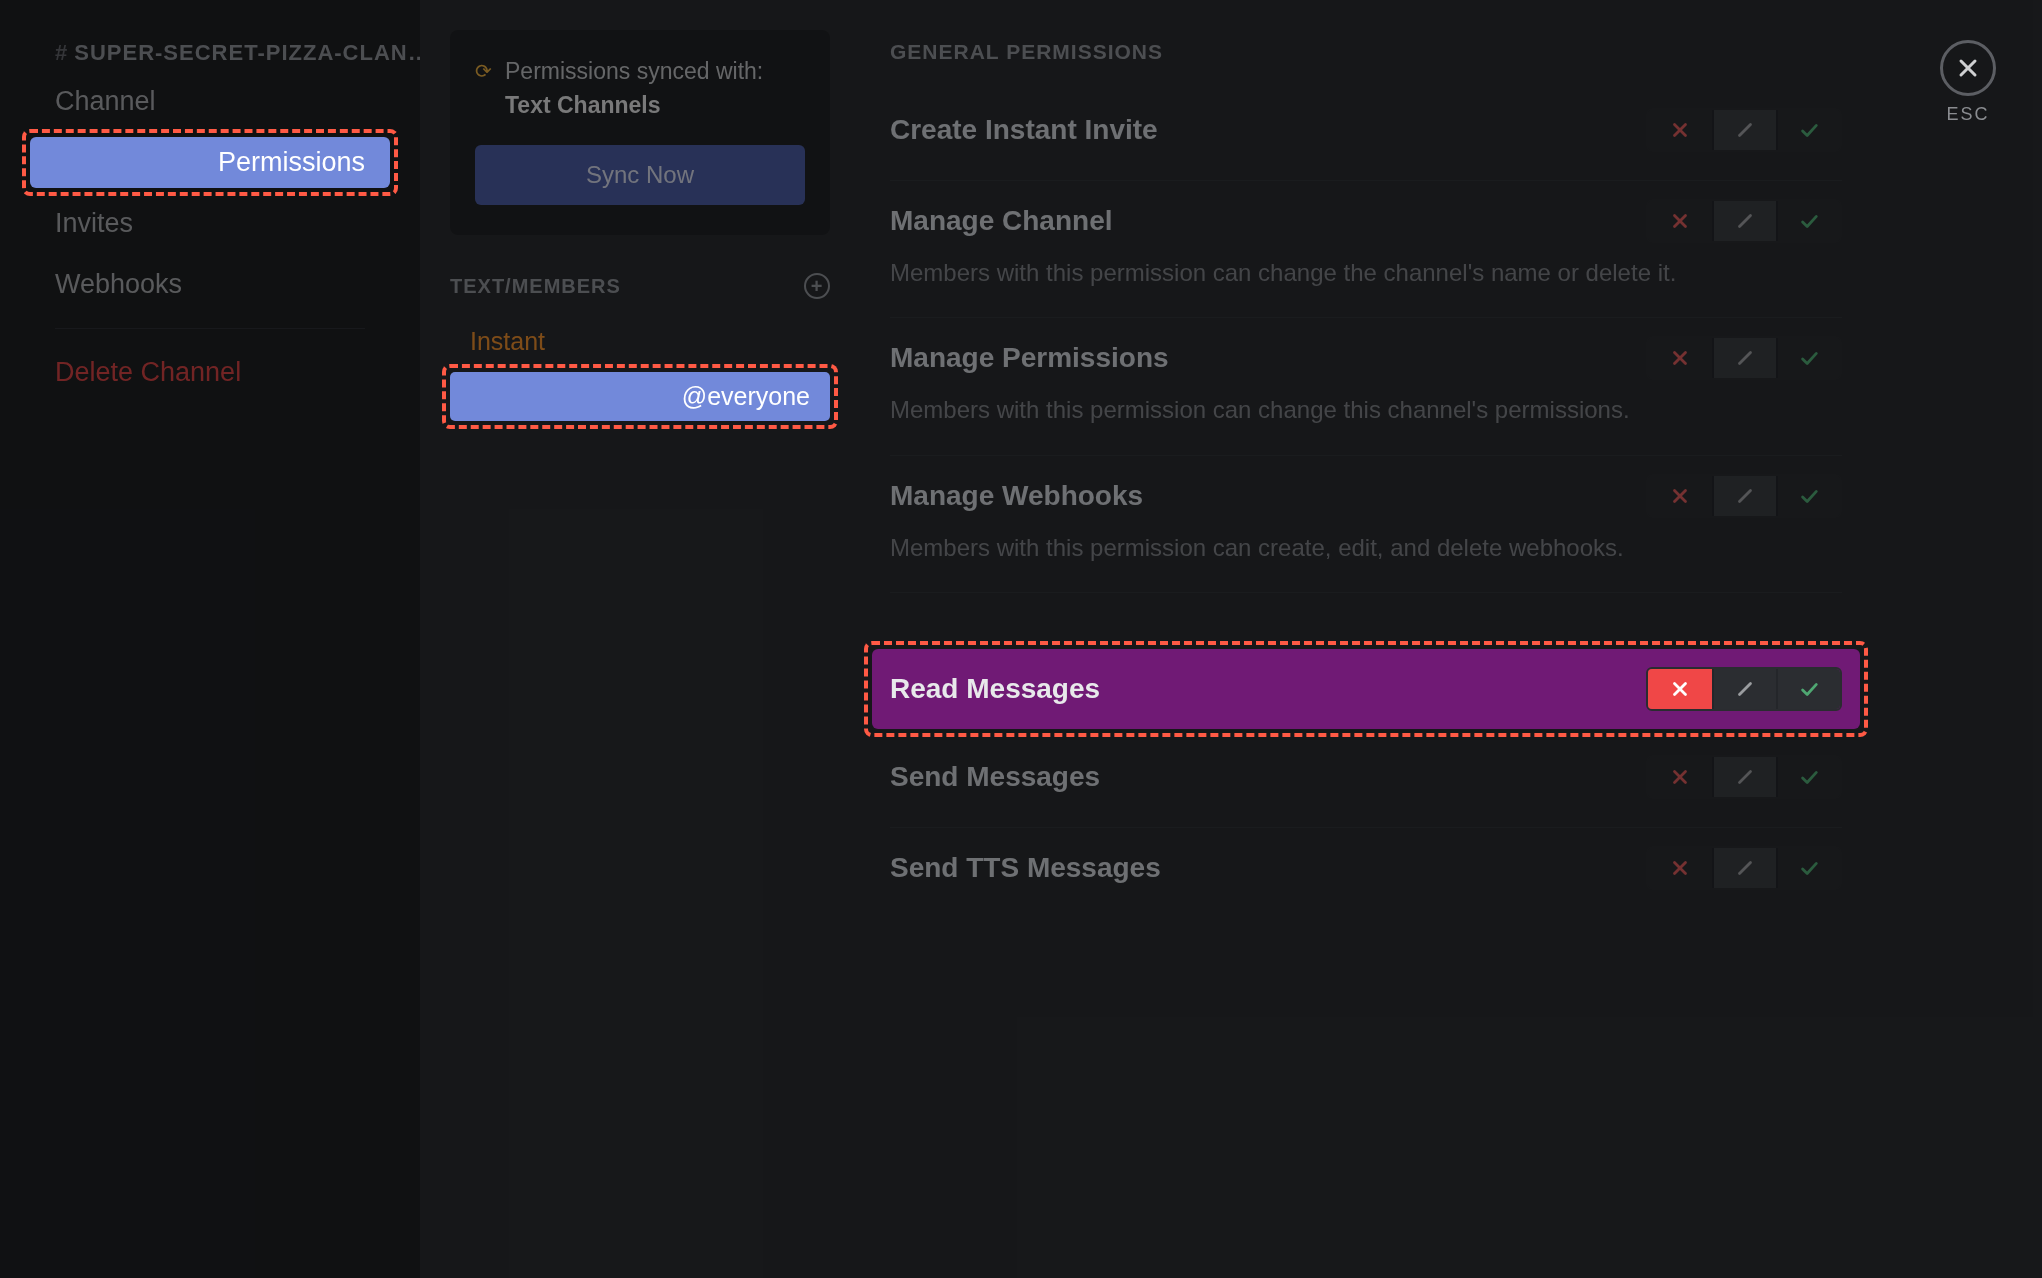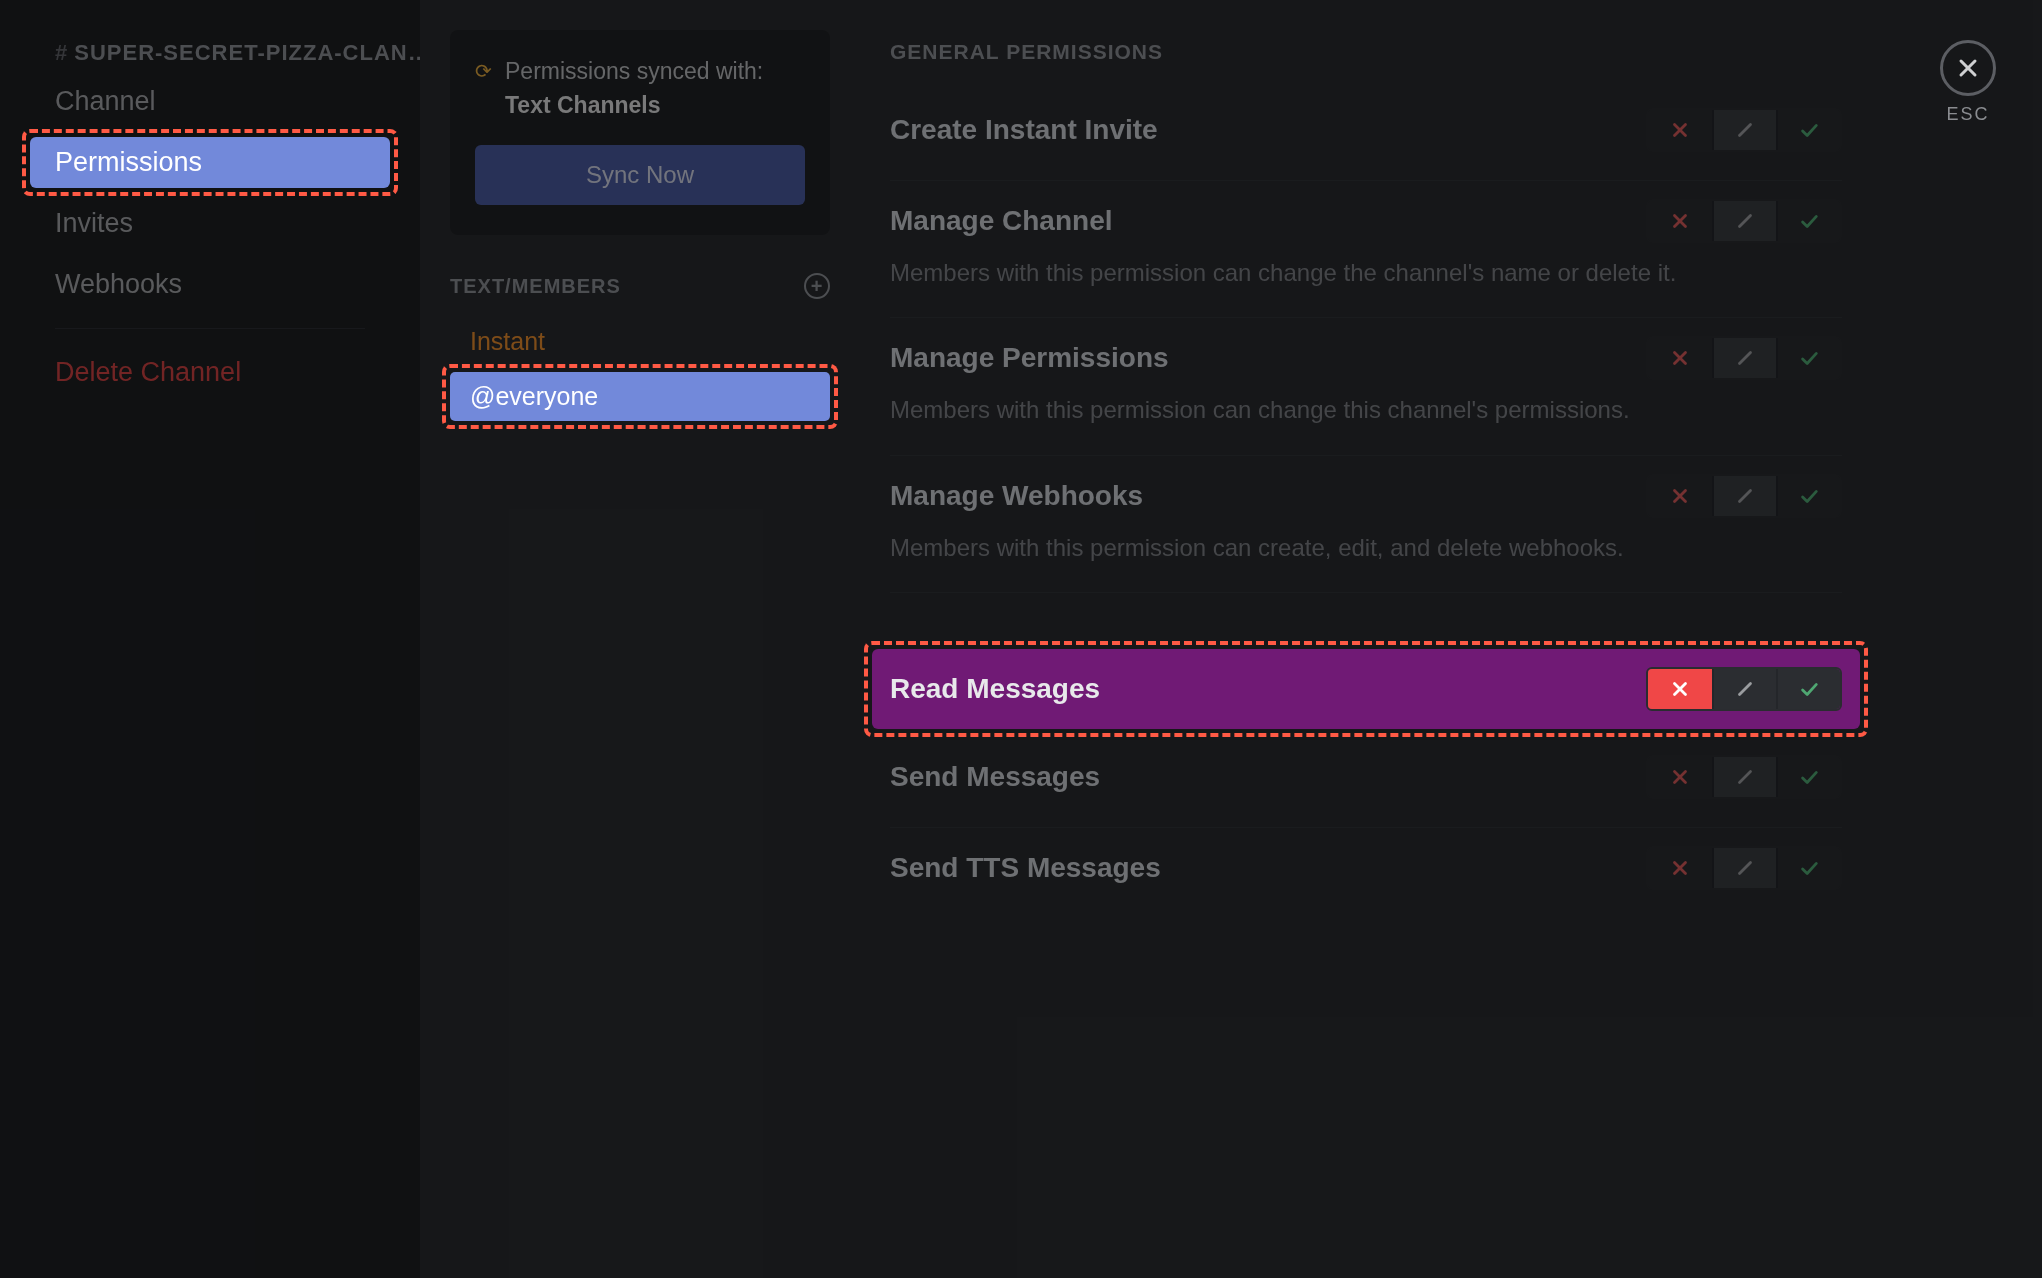--- a/index.html
+++ b/index.html
@@ -73,21 +73,21 @@
     background:var(--blurple);
     color:#fff;
   }
   .nav-divider{
     margin:18px 55px;
     height:1px;background:#2d2f33;
   }
   .nav-delete{color:#d04343;}
 
   .dashed-highlight{
-    position:relative;z-index:60;
+    position:relative;z-index:60;text-align:right;
   }
   .dashed-highlight::after{
     content:"";
     position:absolute;inset:-8px;
     border:4px dashed var(--highlight-ring);
     border-radius:8px;
     pointer-events:none;
   }
 
   

